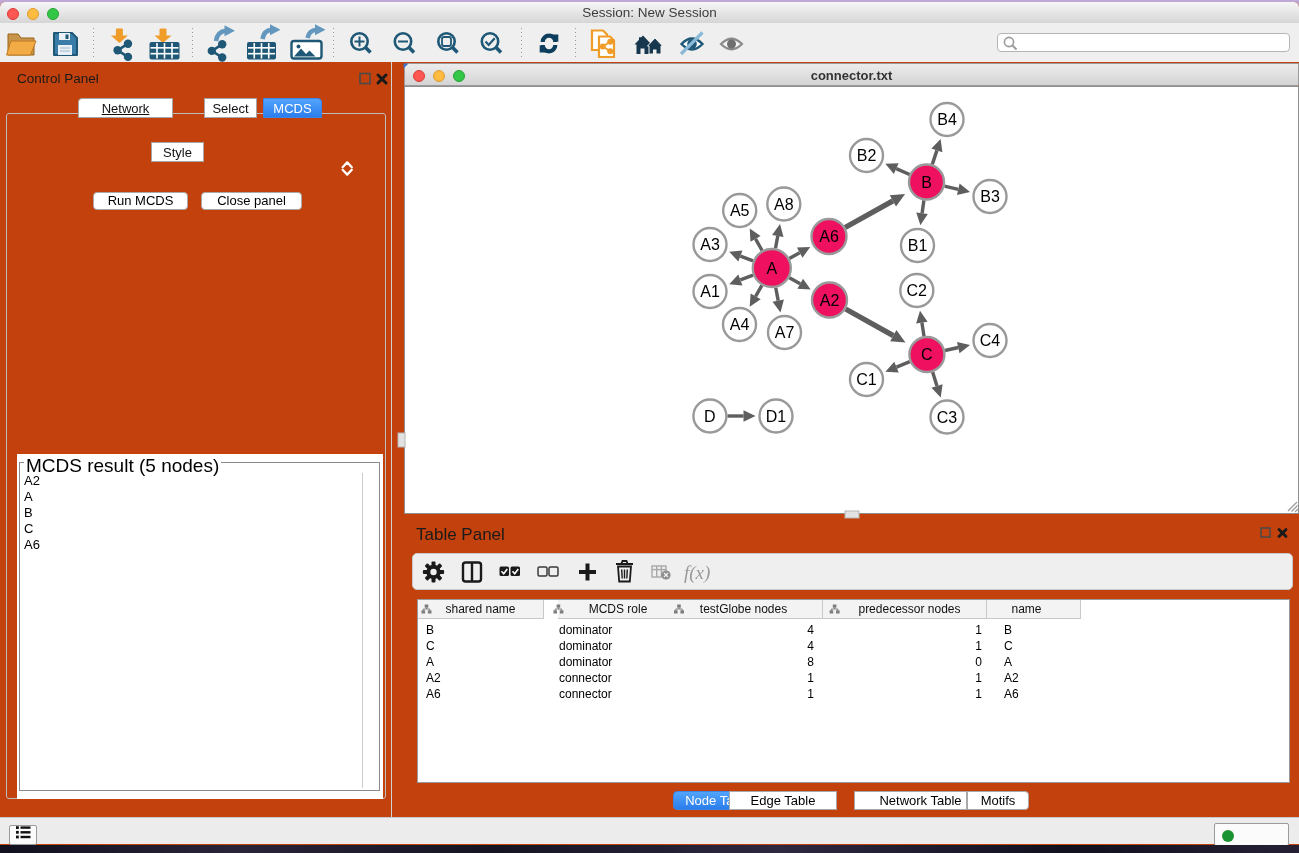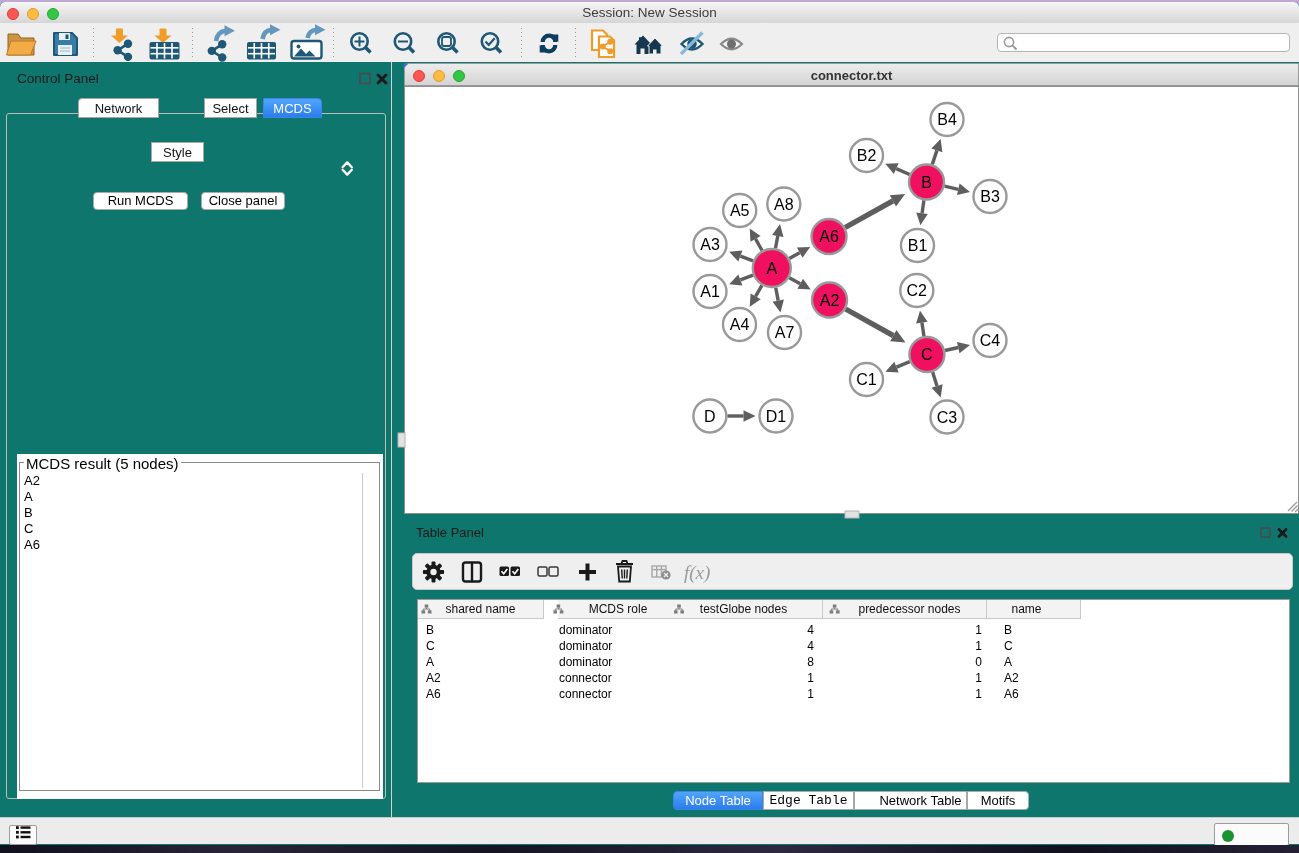--- a/index.html
+++ b/index.html
@@ -1,21 +1,21 @@
 <!DOCTYPE html>
 <html><head>
 <meta charset="utf-8">
 <style>
   * { margin:0; padding:0; box-sizing:border-box; }
   html,body { width:1299px; height:853px; overflow:hidden; }
   body { font-family:"Liberation Sans", sans-serif; background:#bfa8d4; position:relative; }
   .abs { position:absolute; }
   #deskbottom { position:absolute; left:0; right:0; bottom:0; height:8px;
      background:linear-gradient(90deg,#10101e,#2a2438 18%,#141422 38%,#2e2840 60%,#10101e 82%,#262034); }
-  #win { position:absolute; left:0; top:2px; width:1299px; height:843px; background:#0f766e;
+  #win { position:absolute; left:0; top:2px; width:1299px; height:843px; background:#c2410c;
      border-radius:5px 5px 0 0; overflow:hidden; }
   #titlebar { position:absolute; left:0; top:0; width:100%; height:22px;
      background:linear-gradient(#f6f6f6,#d6d6d6); border-bottom:1px solid #9e9e9e;
      border-radius:5px 5px 0 0; }
   .tl { position:absolute; width:12px; height:12px; border-radius:50%; top:6px; }
   #title { position:absolute; top:3px; width:100%; text-align:center; font-size:13.5px; color:#3c3c3c; }
   #toolbar { position:absolute; left:0; top:21px; width:100%; height:39px; background:#efefef; }
   .vsep { position:absolute; top:5px; height:30px; width:1px;
      background-image:linear-gradient(#9a9a9a 30%, rgba(0,0,0,0) 0%);
      background-size:1px 4px; background-repeat:repeat-y; }
@@ -31,34 +31,34 @@
   #opt-label { position:absolute; left:0; top:134px; width:392px; text-align:center; font-size:14px; color:#111; }
   #dropdown { position:absolute; left:44px; top:157px; width:311px; height:19px; background:#fff;
      border:1px solid #adadad; border-radius:4px; font-size:14px; color:#000; line-height:17px;
      padding-left:12px; }
   #dd-spin { position:absolute; right:-1px; top:-1px; width:18px; height:19px; border-radius:4px;
      background:linear-gradient(#55a7fd,#2a7ceb); }
   .btn { position:absolute; top:190px; height:18px; background:#fff; border:1px solid #a9a9a9;
      border-radius:4px; font-size:13px; color:#000; text-align:center; line-height:16px; }
   #mcds-box { position:absolute; left:17px; top:452px; width:366px; height:345px; background:#fff; }
   #mcds-fs { position:absolute; left:2px; top:8px; width:361px; height:329px; border:1px solid #8a8a8a; }
-  #mcds-label { position:absolute; left:4px; top:-8px; background:#fff; font-size:15px; color:#000; padding:0 2px; }
+  #mcds-label { position:absolute; left:4px; top:-8px; background:#fff; font-size:19px; color:#000; padding:0 2px; }
   #mcds-list { position:absolute; left:4px; top:10px; font-size:13px; color:#000; line-height:16px; }
   #mcds-sb { position:absolute; right:16px; top:10px; bottom:2px; width:1px; background:#ccc; }
 
   
   #nw { position:absolute; left:403px; top:60px; width:896px; height:452px; }
   #nw-titlebar { position:absolute; left:1px; top:1px; right:0; height:23px;
      background:linear-gradient(#ececec,#d4d4d4); border:1px solid #9b9b9b; border-radius:4px 0 0 0; }
   #nw-canvas { position:absolute; left:1px; top:24px; right:0; bottom:0; background:#fff;
      border:1px solid #8f8f8f; }
   #nw-title { position:absolute; top:4px; width:100%; text-align:center; font-size:13px; font-weight:bold; color:#333; }
 
   
-  #tp-title { position:absolute; left:416px; top:523px; font-size:13px; color:#1a1a1a; }
+  #tp-title { position:absolute; left:416px; top:523px; font-size:17px; color:#1a1a1a; }
   #tp-toolbar { position:absolute; left:412px; top:551px; width:881px; height:37px; background:#efefef;
      border:1px solid #c9c9c9; border-radius:5px; }
   #tp-table { position:absolute; left:417px; top:597px; width:873px; height:184px; background:#fff;
      border:1px solid #9a9a9a; }
   .th { position:absolute; top:0; height:19px; background:#f3f3f3; border-right:1px solid #c9c9c9; border-bottom:1px solid #c9c9c9;
      font-size:12px; color:#111; text-align:center; line-height:19px; }
   .td { position:absolute; font-size:12px; color:#000; height:16px; line-height:16px; }
   .btab { position:absolute; top:789px; height:19px; background:#fff; border:1px solid #a9a9a9;
      font-size:13px; color:#000; text-align:center; line-height:18px; }
 
@@ -87,26 +87,26 @@
     <div class="vsep" style="left:333px"></div>
     <div class="vsep" style="left:521px"></div>
     <div class="vsep" style="left:575px"></div>
 
     <div id="searchbox"></div>
   </div>
 
   <div id="cp-title">Control Panel</div>
   <div class="abs" style="left:391px;top:60px;width:1px;height:755px;background:#d2d2d2;"></div>
   <div id="cp-box"></div>
-  <div class="tab" style="left:78px;width:81px;border-radius:4px 0 0 0;">Network</div>
+  <div class="tab" style="left:78px;width:95px;border-radius:4px 0 0 0;text-decoration:underline;">Network</div>
   <div class="tab" style="left:151px;width:53px;margin-top:44px;">Style</div>
   <div class="tab" style="left:204px;width:53px;">Select</div>
   <div class="tab blue-sel" style="left:263px;width:59px;border-radius:0 4px 0 0;">MCDS</div>
   <div class="btn" style="left:93px;width:95px;">Run MCDS</div>
-  <div class="btn" style="left:201px;width:84px;">Close panel</div>
+  <div class="btn" style="left:201px;width:101px;">Close panel</div>
   <div id="mcds-box">
     <div id="mcds-fs">
       <div id="mcds-label">MCDS result (5 nodes)</div>
       <div id="mcds-list">A2<br>A<br>B<br>C<br>A6</div>
       <div id="mcds-sb"></div>
     </div>
   </div>
 
   <div id="nw">
     <div id="nw-titlebar">
@@ -229,21 +229,21 @@
       <div class="td" style="left:247px;top:70px;width:149px;text-align:right;">1</div>
       <div class="td" style="left:405px;top:70px;width:159px;text-align:right;">1</div>
       <div class="td" style="left:586px;top:70px;">A2</div>
       <div class="td" style="left:8px;top:86px;">A6</div>
       <div class="td" style="left:141px;top:86px;">connector</div>
       <div class="td" style="left:247px;top:86px;width:149px;text-align:right;">1</div>
       <div class="td" style="left:405px;top:86px;width:159px;text-align:right;">1</div>
       <div class="td" style="left:586px;top:86px;">A6</div>
   </div>
   <div class="btab blue-sel" style="left:673px;width:90px;border-radius:4px 0 0 4px;">Node Table</div>
-  <div class="btab" style="left:763px;width:91px;font-family:Liberation Mono, monospace;">Edge Table</div>
+  <div class="btab" style="left:729px;width:108px;">Edge Table</div>
   <div class="btab" style="left:854px;width:113px;padding-left:20px;">Network Table</div>
   <div class="btab" style="left:967px;width:62px;border-radius:0 4px 4px 0;">Motifs</div>
 
   <div id="statusbar">
     <div id="listbtn"></div>
     <div id="membtn"><span style="display:inline-block;width:12px;height:12px;border-radius:50%;background:#1a9432;margin:5px 4px 0 7px;vertical-align:middle;"></span><span style="vertical-align:middle;position:relative;top:1px;">Memory</span></div>
   </div>
 </div>
 <div id="deskbottom"></div>
 <svg width="1299" height="853" style="position:absolute;left:0;top:0;z-index:50;pointer-events:none">

